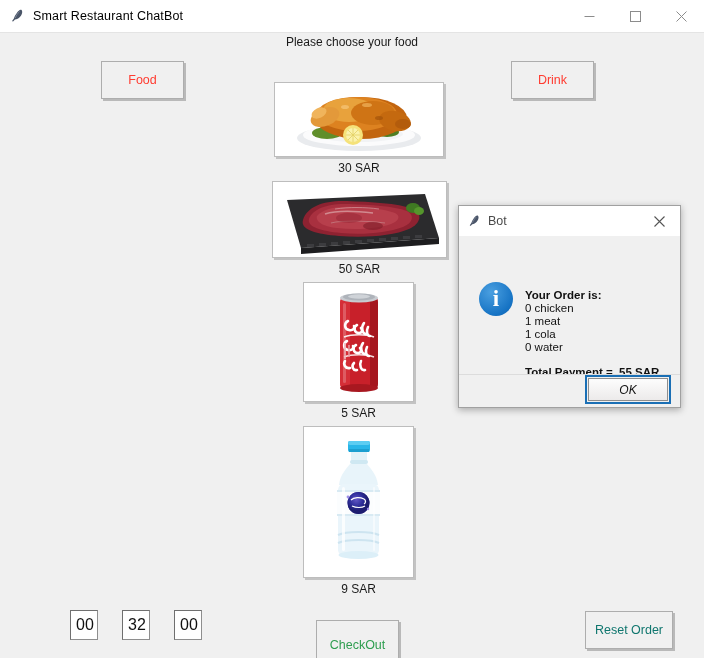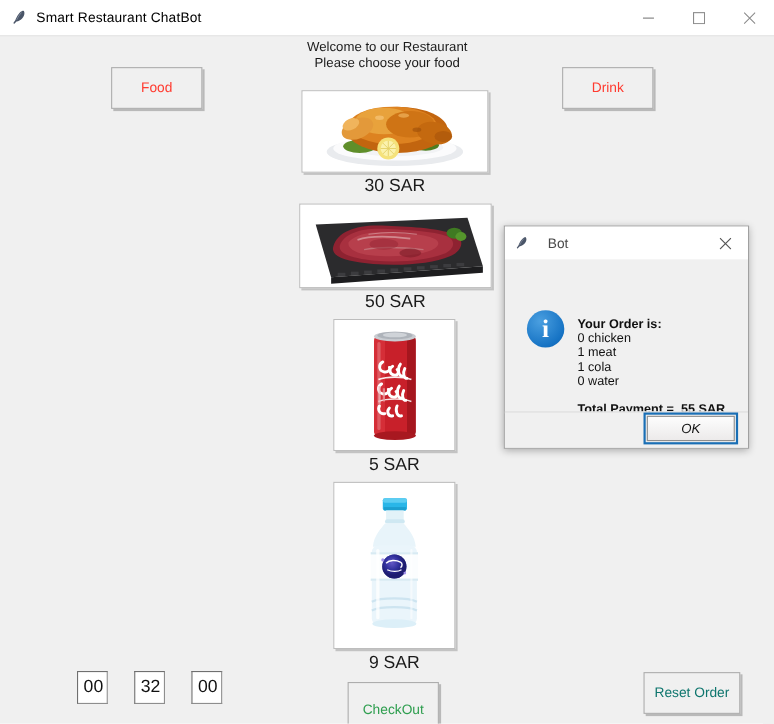--- a/index.html
+++ b/index.html
@@ -108,21 +108,21 @@
   .menu-item { margin-bottom: 0; }
   .img-frame {
     background: #ffffff;
     border: 1px solid #bdbdbd;
     box-shadow: 2px 2px 0 rgba(150,150,150,0.5);
     display: flex; align-items: center; justify-content: center;
     overflow: hidden;
   }
   .price-label {
     text-align: center;
-    font-size: 16px;
+    font-size: 12px;
     color: #1a1a1a;
     padding: 4px 0 6px 0;
   }
   
   #frame-chicken { width: 170px; height: 75px; margin-left: 2px; }
   #frame-meat    { width: 175px; height: 77px; margin-left: 0px; }
   #frame-cola    { width: 111px; height: 120px; margin-left: 31px; }
   #frame-water   { width: 111px; height: 152px; margin-left: 31px; }
   .price-center-111 { width: 111px; margin-left: 31px; }
   .price-center-170 { width: 170px; margin-left: 2px; }
@@ -153,21 +153,20 @@
     width: 223px; height: 203px;
     background: #f0f0f0;
     border: 1px solid #a0a0a0;
     box-shadow: 0 2px 7px rgba(0,0,0,0.30);
   }
   #dialog-titlebar {
     height: 30px; width: 100%;
     background: #ffffff;
     display: flex; align-items: center;
     position: relative;
-    gap: 10px;
   }
   #dialog-icon {
     width: 14px; height: 14px;
     margin-left: 8px; margin-right: 7px;
   }
   #dialog-title {
     font-size: 12.5px;
     color: #4a4a4a;
   }
   #dialog-close {
@@ -258,21 +257,20 @@
       <div class="win-btn">
         <svg width="11" height="11" viewBox="0 0 11 11">
             <path d="M0.5 0.5 L10.5 10.5 M10.5 0.5 L0.5 10.5" stroke="#8c8c8c" stroke-width="1" fill="none"></path>
           </svg>
       </div>
     </div>
   </div>
   <div id="client-top-edge"></div>
 
   <div id="welcome-block">
-    <div>Welcome to our Restaurant</div>
     <div>Please choose your food</div>
   </div>
 
   <div class="tk-button" id="btn-food">
     <span>Food</span>
   </div>
   <div class="tk-button" id="btn-drink">
     <span>Drink</span>
   </div>
 

